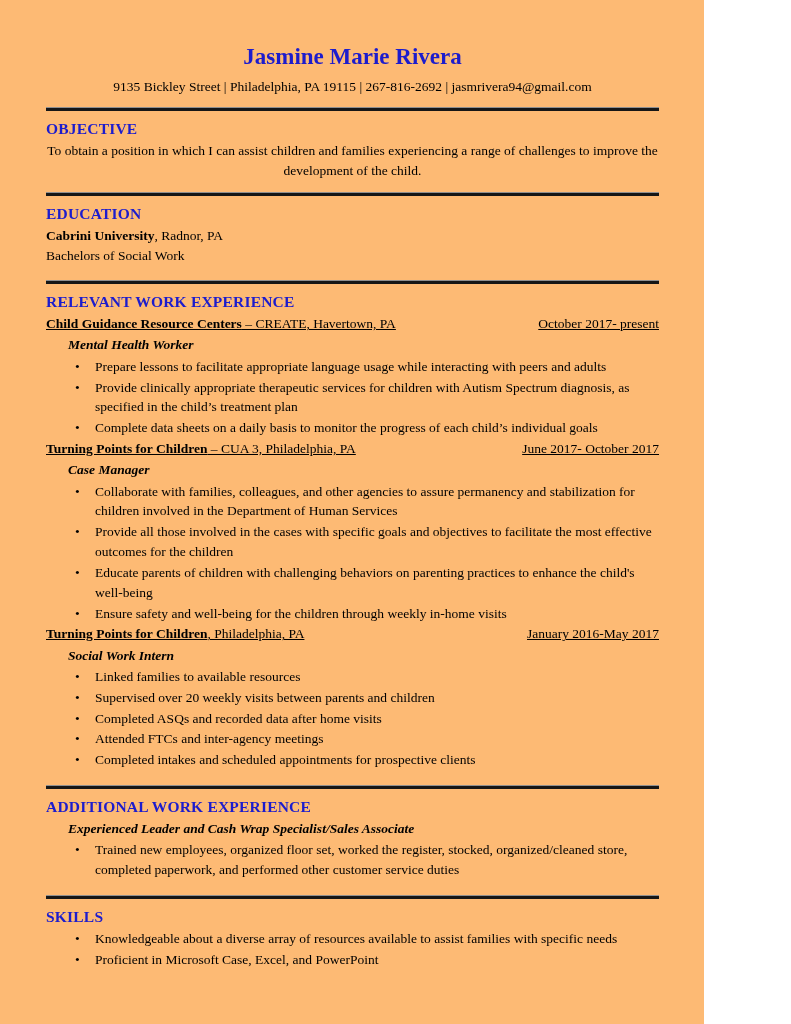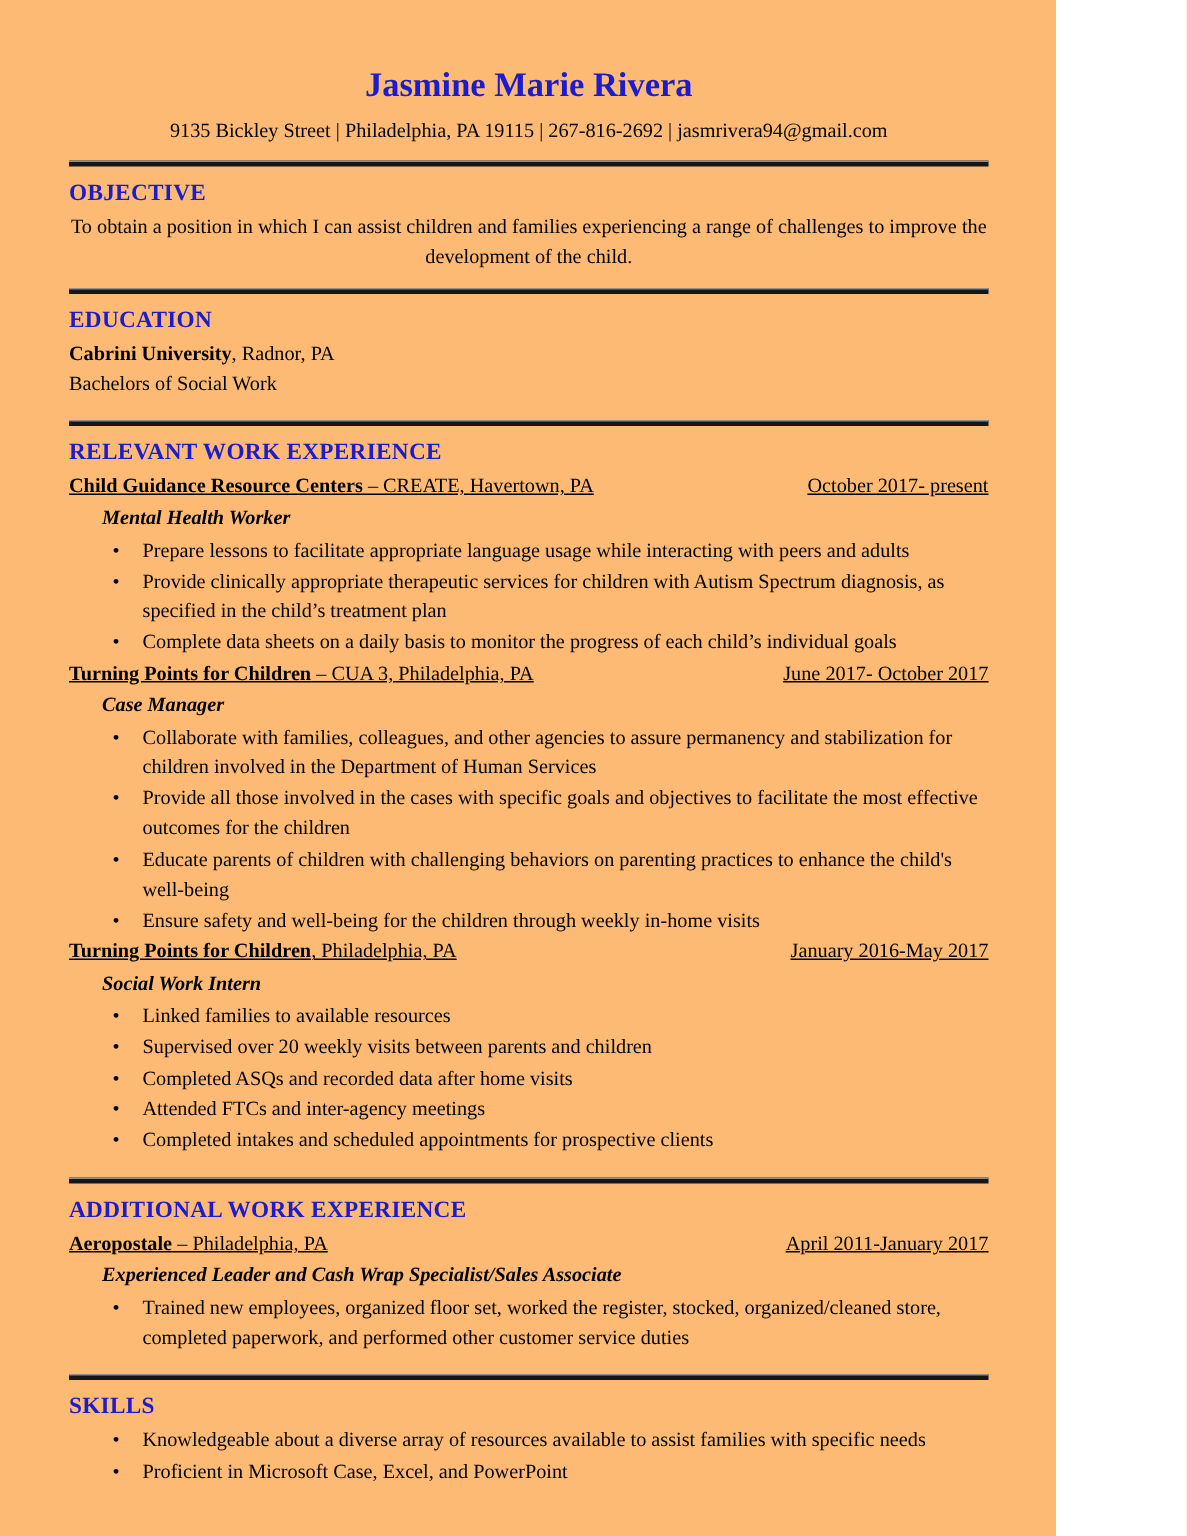--- a/index.html
+++ b/index.html
@@ -120,24 +120,20 @@
         <li>Completed intakes and scheduled appointments for prospective clients</li>
       </ul>
     </div>
     <div class="gap-sm"></div>
   </div>
   <div class="rule"></div>
 
   <div class="section">
     <div class="section-title">ADDITIONAL WORK EXPERIENCE</div>
     <div>
-      <div class="job-head">
-        <span><span class="company">Aeropostale</span><span> – Philadelphia, PA</span></span>
-        <span class="dates">April 2011-January 2017</span>
-      </div>
       <div class="role">Experienced Leader and Cash Wrap Specialist/Sales Associate</div>
       <ul class="bullets">
         <li>Trained new employees, organized floor set, worked the register, stocked, organized/cleaned store, completed paperwork, and performed other customer service duties</li>
       </ul>
     </div>
     <div class="gap-sm"></div>
   </div>
   <div class="rule"></div>
 
   <div class="section">

